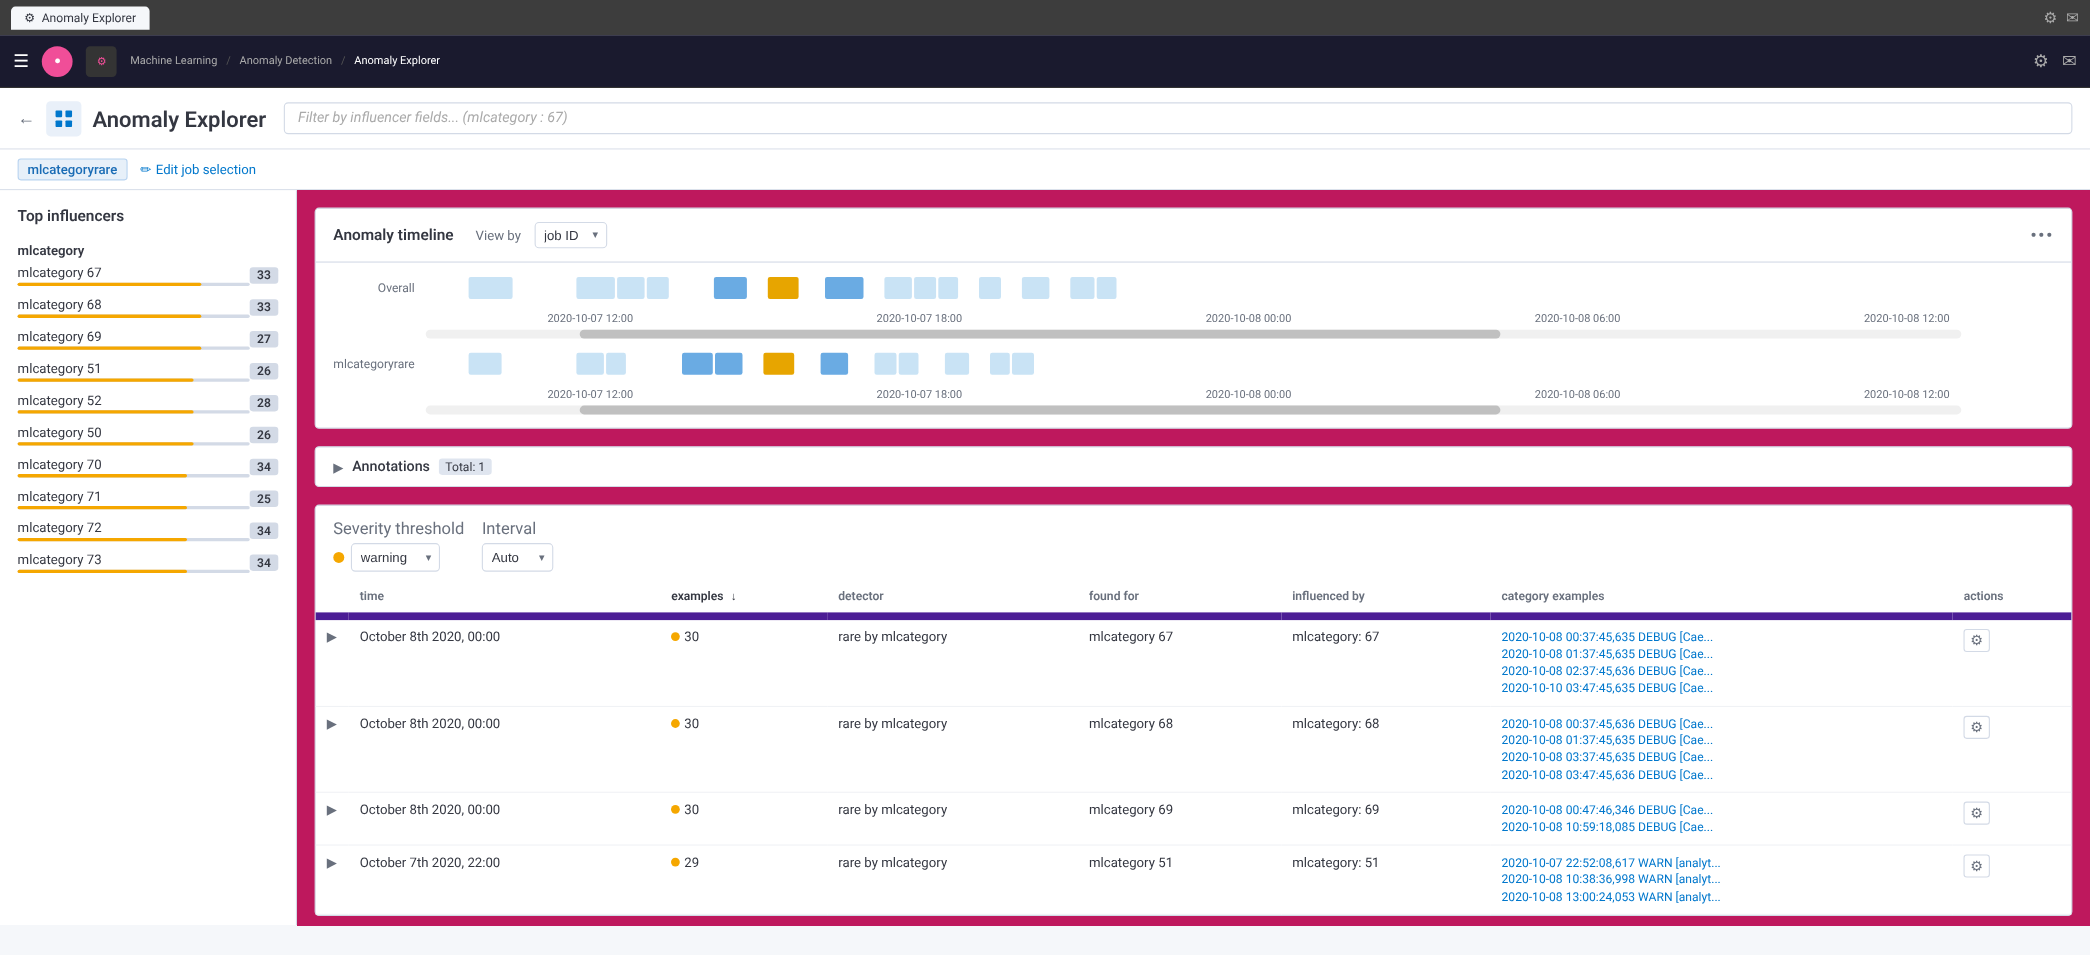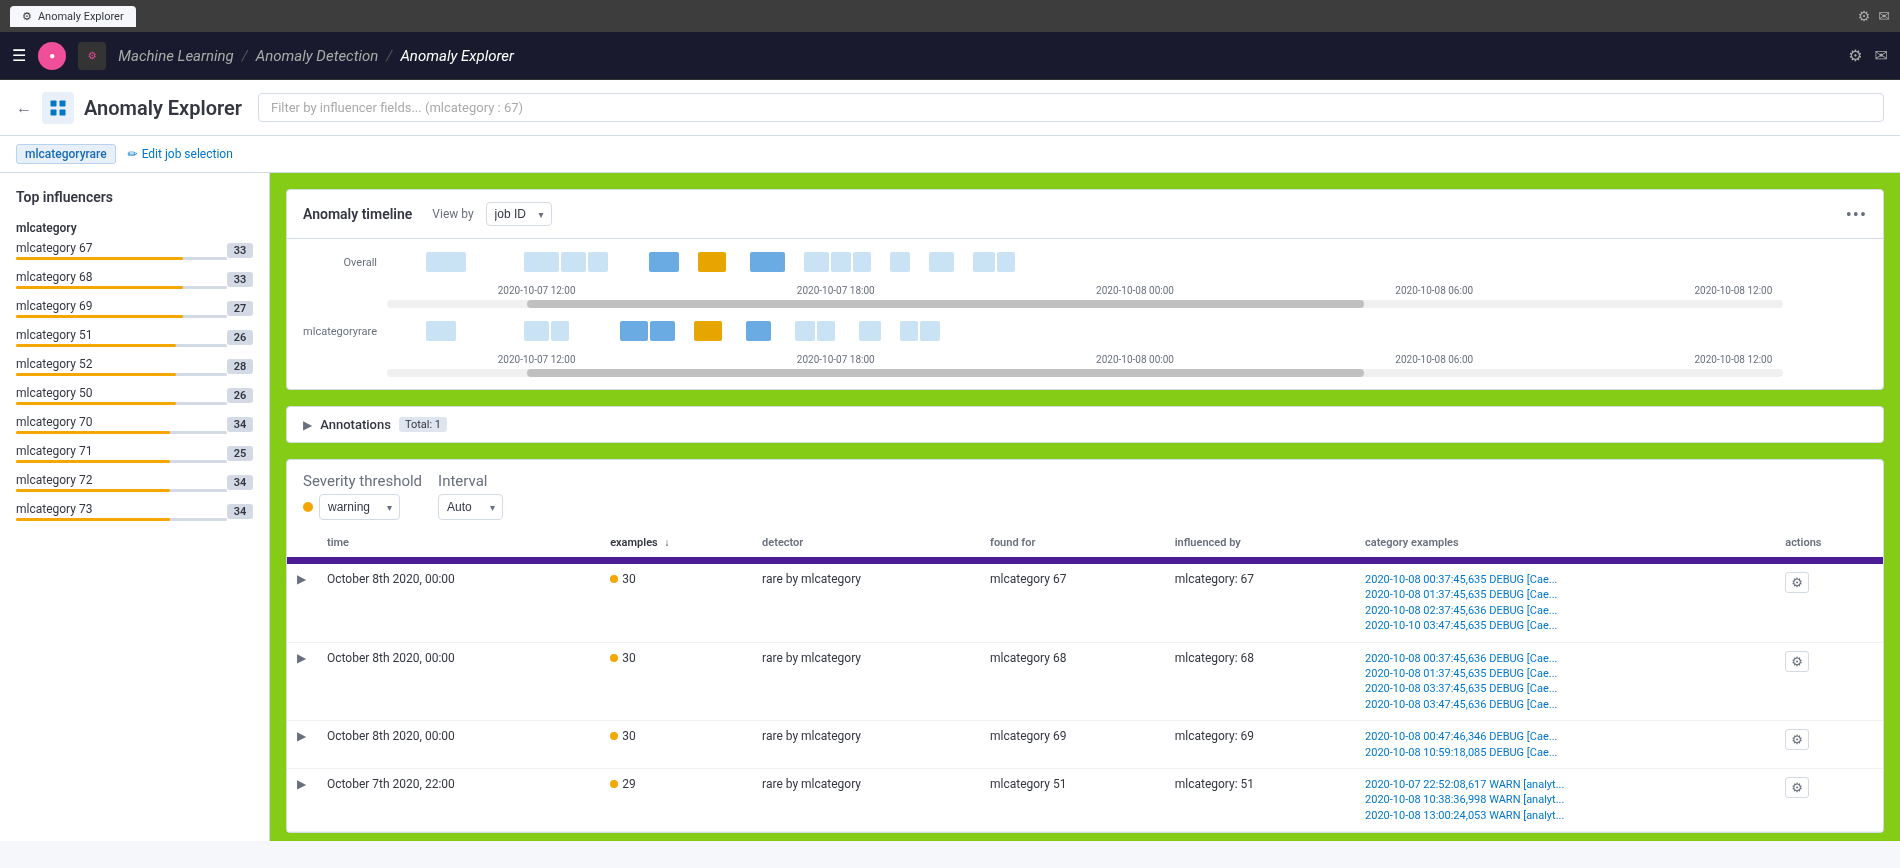--- a/index.html
+++ b/index.html
@@ -9,35 +9,35 @@
     .browser-bar { height: 32px; background: #3d3d3d; display: flex; align-items: center; padding: 0 10px; gap: 8px; }
     .browser-tab { background: #525252; color: #ccc; padding: 4px 12px; border-radius: 4px 4px 0 0; font-size: 11px; display: flex; align-items: center; gap: 6px; }
     .browser-tab.active { background: #f5f7fa; color: #343741; }
     .browser-icon { color: #aaa; font-size: 14px; cursor: pointer; }
 
     
     .kibana-nav { height: 48px; background: #1a1a2e; display: flex; align-items: center; padding: 0 12px; gap: 12px; border-bottom: 1px solid #333; }
     .kibana-menu-icon { color: #fff; font-size: 16px; cursor: pointer; }
     .kibana-logo { width: 28px; height: 28px; background: #f04e98; border-radius: 50%; display: flex; align-items: center; justify-content: center; color: white; font-size: 12px; font-weight: bold; }
     .kibana-app-icon { width: 28px; height: 28px; background: #343434; border-radius: 4px; display: flex; align-items: center; justify-content: center; color: #f04e98; font-size: 14px; }
-    .kibana-breadcrumb { display: flex; align-items: center; gap: 8px; color: #aaa; font-size: 15px; font-style: italic; }
+    .kibana-breadcrumb { display: flex; align-items: center; gap: 8px; color: #aaa; font-size: 10px; }
     .kibana-breadcrumb span.active { color: #fff; }
     .kibana-breadcrumb .sep { color: #555; }
     .kibana-spacer { flex: 1; }
     .kibana-nav-icons { display: flex; gap: 12px; align-items: center; }
     .nav-icon-btn { color: #aaa; font-size: 16px; cursor: pointer; background: none; border: none; }
 
     
     .app-header { height: 56px; background: #fff; border-bottom: 1px solid #d3dae6; display: flex; align-items: center; padding: 0 16px; gap: 16px; }
     .app-header-left { display: flex; align-items: center; gap: 10px; }
     .app-back-btn { color: #69707d; font-size: 16px; cursor: pointer; }
     .app-icon { width: 32px; height: 32px; background: #e9f0f9; border-radius: 4px; display: flex; align-items: center; justify-content: center; }
     .app-icon svg { width: 18px; height: 18px; fill: #0077cc; }
     .app-title { font-size: 20px; font-weight: 600; color: #343741; }
-    .app-header-center { flex: 1; }
+    .app-header-center { flex: 1; font-style: italic; }
     .filter-bar { border: 1px solid #d3dae6; border-radius: 4px; padding: 6px 12px; color: #69707d; font-size: 13px; cursor: pointer; background: #fff; }
     .app-header-right { display: flex; align-items: center; gap: 10px; }
     .kql-btn { border: 1px solid #d3dae6; border-radius: 4px; padding: 5px 10px; font-size: 12px; color: #343741; cursor: pointer; background: #fff; }
     .date-picker { border: 1px solid #d3dae6; border-radius: 4px; padding: 5px 10px; font-size: 12px; color: #343741; cursor: pointer; background: #fff; display: flex; align-items: center; gap: 6px; }
     .refresh-btn { background: #0077cc; color: #fff; border: none; border-radius: 4px; padding: 7px 14px; font-size: 13px; cursor: pointer; display: flex; align-items: center; gap: 6px; font-weight: 500; }
 
     
     .job-tags-bar { background: #fff; border-bottom: 1px solid #d3dae6; padding: 8px 16px; display: flex; align-items: center; gap: 12px; }
     .job-tag { background: #e7f0f9; color: #1a6cb5; border: 1px solid #b8d3f0; border-radius: 3px; padding: 2px 8px; font-size: 12px; font-weight: 500; }
     .edit-job-link { color: #0077cc; font-size: 12px; cursor: pointer; display: flex; align-items: center; gap: 4px; text-decoration: none; }
@@ -51,21 +51,21 @@
     .influencer-group { padding: 4px 16px; }
     .influencer-category { font-size: 12px; font-weight: 600; color: #343741; margin-bottom: 6px; }
     .influencer-item { display: flex; align-items: center; margin-bottom: 8px; cursor: pointer; }
     .influencer-bar-bg { height: 3px; background: #d3dae6; border-radius: 2px; }
     .influencer-bar-fill { height: 3px; background: #f5a700; border-radius: 2px; }
     .influencer-score { background: #d3dae6; border-radius: 3px; padding: 1px 5px; font-size: 11px; font-weight: 600; color: #343741; min-width: 26px; text-align: center; }
     .influencer-row { margin-bottom: 10px; }
     .influencer-label { font-size: 12px; color: #343741; margin-bottom: 2px; }
 
     
-    .content-area { flex: 1; overflow-y: auto; padding: 16px; background: #84cc16; }
+    .content-area { flex: 1; overflow-y: auto; padding: 16px; background: #be185d; }
 
     
     .panel { background: #fff; border: 1px solid #d3dae6; border-radius: 4px; margin-bottom: 16px; }
     .panel-header { padding: 12px 16px; border-bottom: 1px solid #d3dae6; display: flex; align-items: center; gap: 12px; }
     .panel-title { font-size: 14px; font-weight: 600; color: #343741; }
     .panel-body { padding: 12px 16px; }
     .panel-menu { margin-left: auto; color: #69707d; cursor: pointer; font-size: 16px; }
 
     
     .timeline-container { padding: 8px 0; }

